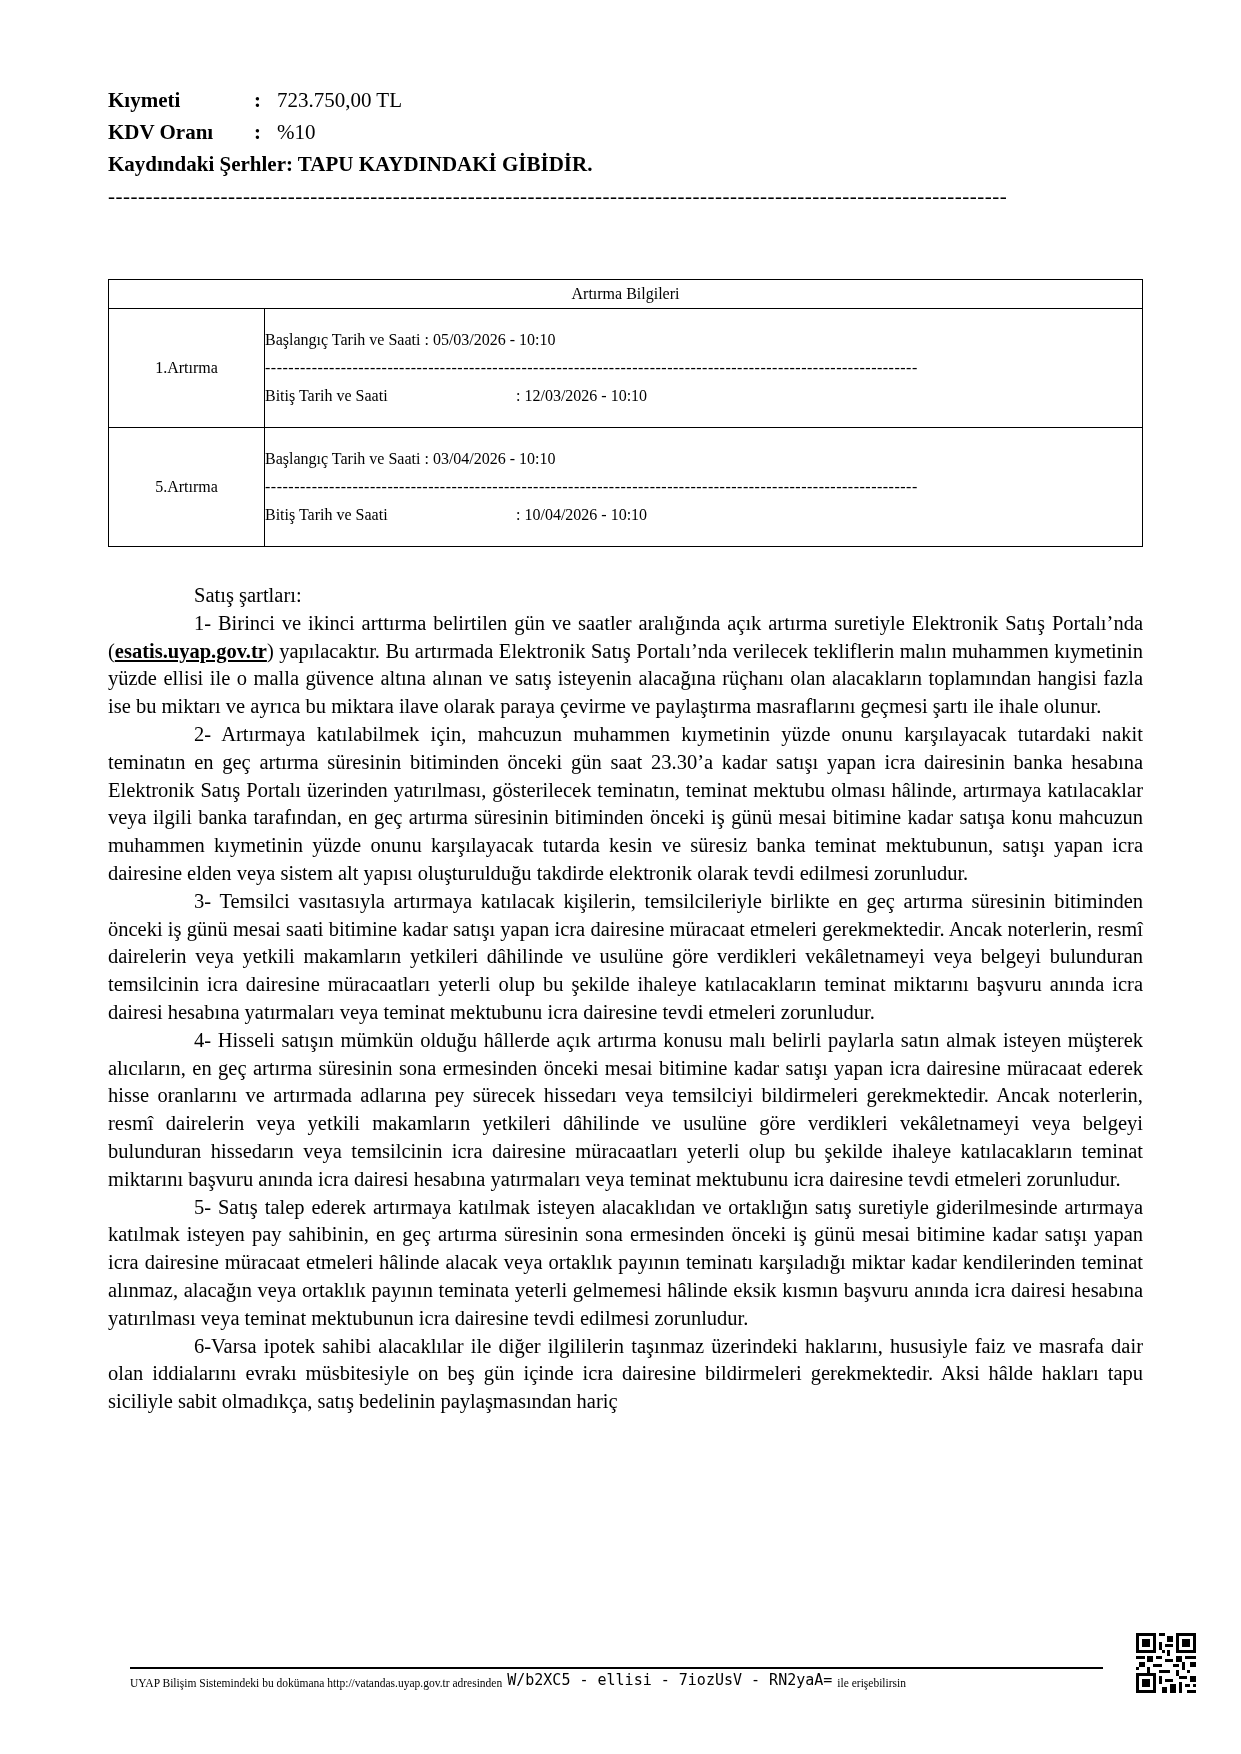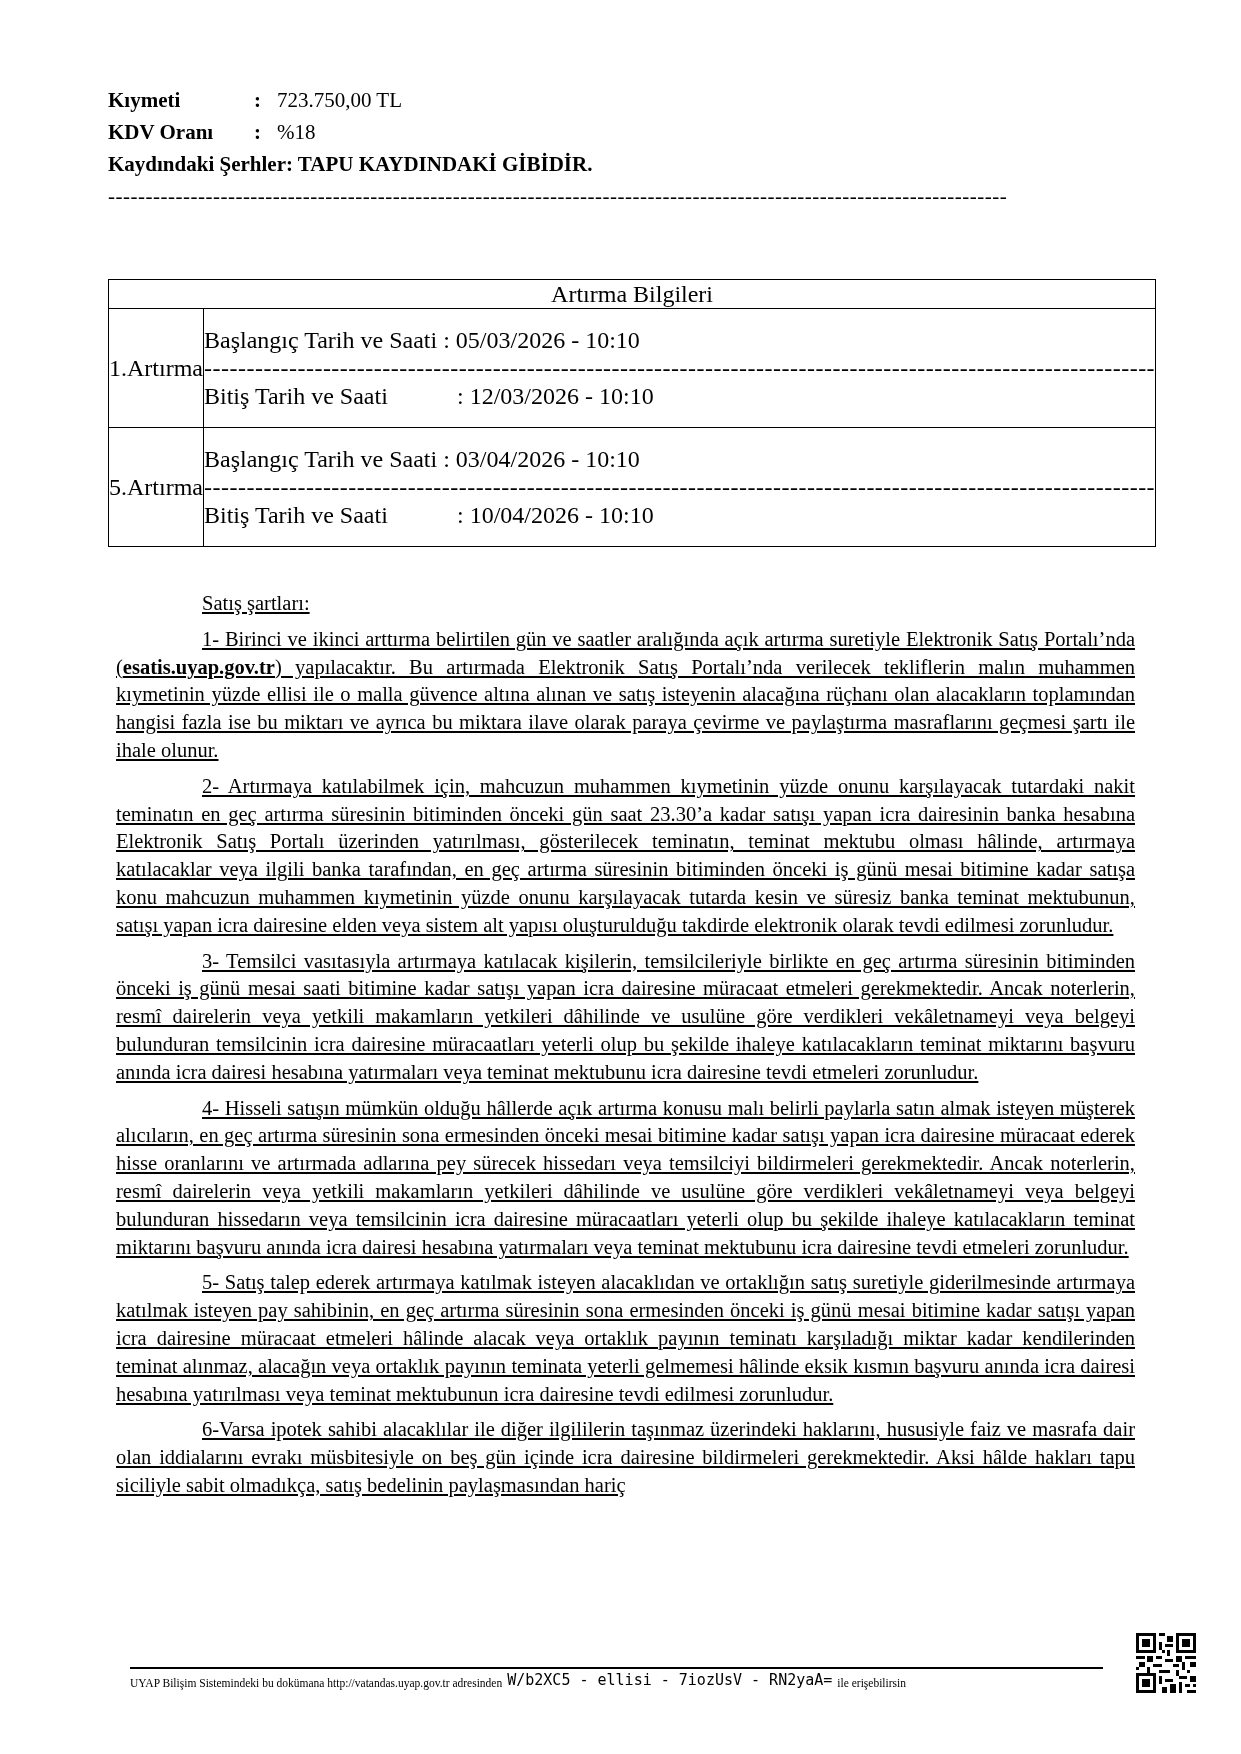--- a/index.html
+++ b/index.html
@@ -10,33 +10,33 @@
   .info { position: absolute; left: 108px; top: 84px; font-size: 21px; line-height: 32px; }
   .info .row { display: flex; white-space: nowrap; }
   .info .lbl { font-weight: bold; width: 146px; display: inline-block; }
   .info .sep { font-weight: bold; }
   .info .val { margin-left: 16px; }
   .info .full { font-weight: bold; }
   .dash-line { position: absolute; left: 108px; top: 186px; font-size: 21px; letter-spacing: 0.5px;
                white-space: nowrap; overflow: hidden; width: 970px; line-height: 20px; }
 
   table.auction { position: absolute; left: 108px; top: 279px; width: 1035px; border-collapse: collapse;
-                  font-size: 24px; }
+                  font-size: 16px; }
   table.auction td, table.auction th { border: 1.5px solid #000; padding: 0; }
   table.auction th { font-weight: normal; text-align: center; height: 28px; line-height: 28px; }
   table.auction td.round { width: 155px; text-align: center; vertical-align: middle; }
   table.auction td.detail { height: 118px; vertical-align: middle; }
   .detail .line { white-space: nowrap; line-height: 30px; }
   .detail .line .k { display: inline-block; width: 247px; }
   .detail .line .k.first { width: auto; }
   .detail .dashes { white-space: nowrap; overflow: hidden; line-height: 26px; letter-spacing: 0.5px; }
 
   .terms { position: absolute; left: 108px; top: 582px; width: 1035px; font-size: 20.5px;
            line-height: 27.8px; text-align: justify; }
-  .terms p { margin: 8px; text-indent: 86px; text-decoration: underline; }
+  .terms p { margin: 0; text-indent: 86px; }
   .terms .heading { text-indent: 86px; }
   .terms a { color: #000000; font-weight: bold; text-decoration: underline; }
 
   .footer-rule { position: absolute; left: 130px; top: 1667px; width: 973px; height: 2px; background: #000; }
   .footer { position: absolute; left: 130px; top: 1671px; font-size: 11.5px; white-space: nowrap;
             display: flex; align-items: flex-end; gap: 5px; }
   .footer .code { font-family: "DejaVu Sans Mono", "Liberation Mono", monospace; font-size: 15px; }
 
   .qr { position: absolute; left: 1136px; top: 1633px; width: 60px; height: 60px; }
 </style>
@@ -47,21 +47,21 @@
 
   <div class="info">
     <div class="row">
       <span class="lbl">Kıymeti</span>
       <span class="sep">:</span>
       <span class="val">723.750,00 TL</span>
     </div>
     <div class="row">
       <span class="lbl">KDV Oranı</span>
       <span class="sep">:</span>
-      <span class="val">%18</span>
+      <span class="val">%10</span>
     </div>
     <div class="row">
       <span class="full">Kaydındaki Şerhler: TAPU KAYDINDAKİ GİBİDİR.</span>
     </div>
   </div>
   <div class="dash-line">------------------------------------------------------------------------------------------------------------------------</div>
 
   <table class="auction">
     <tbody>
         <tr>

